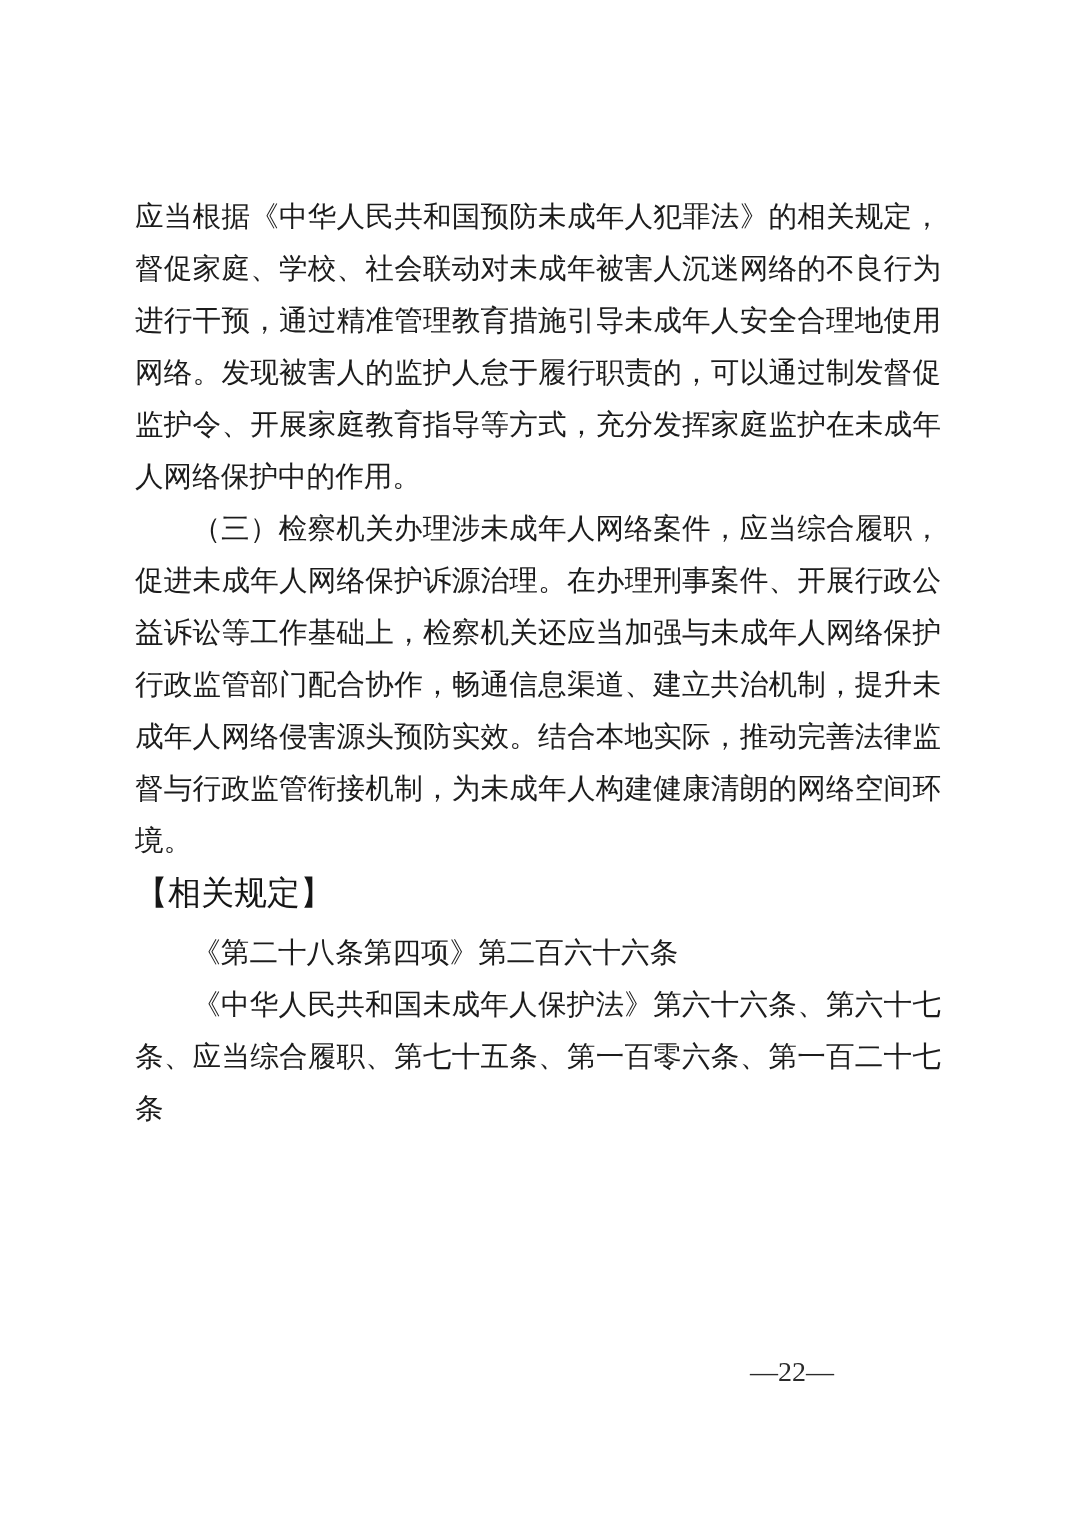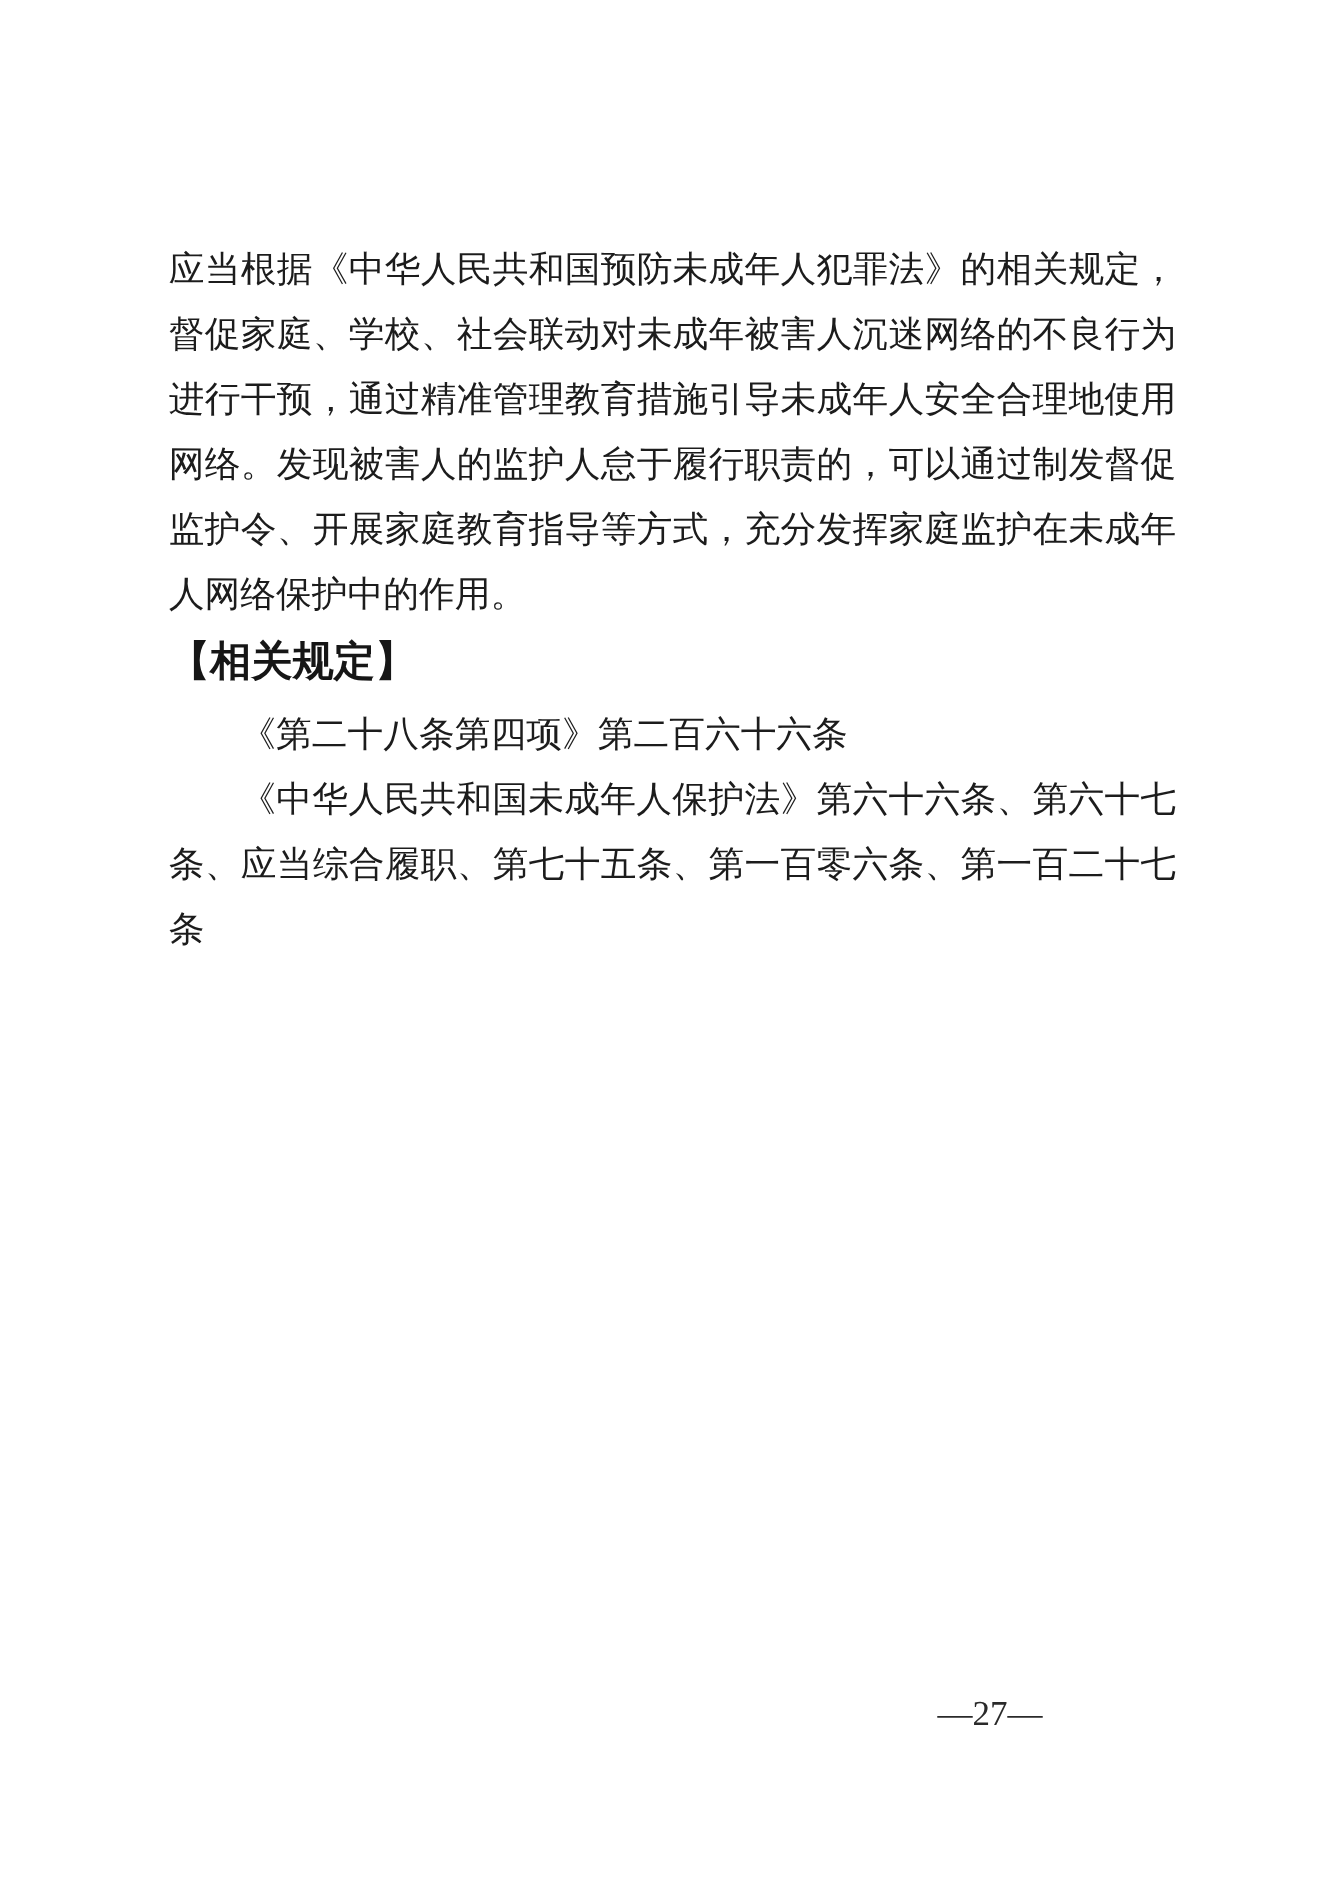--- a/index.html
+++ b/index.html
@@ -32,21 +32,21 @@
     letter-spacing: 0;
     word-break: break-all;
   }
   .indent-2em {
     text-indent: 2em;
   }
   .section-heading {
     margin: 0 0 8px 0;
     font-size: 33px;
     line-height: 52px;
-    font-weight: bold;
+    font-weight: normal;
     font-family: "Liberation Sans", sans-serif;
     color: #161616;
     text-align: left;
   }
   .page-number {
     position: absolute;
     top: 1352px;
     right: 170px;
     font-size: 28px;
     line-height: 40px;
@@ -55,26 +55,27 @@
   }
 </style>
 </head>
 <body>
 
 <div class="page">
   <div class="content">
 
     <p class="body-par">应当根据《中华人民共和国预防未成年人犯罪法》的相关规定，督促家庭、学校、社会联动对未成年被害人沉迷网络的不良行为进行干预，通过精准管理教育措施引导未成年人安全合理地使用网络。发现被害人的监护人怠于履行职责的，可以通过制发督促监护令、开展家庭教育指导等方式，充分发挥家庭监护在未成年人网络保护中的作用。</p>
 
+    <p class="body-par indent-2em">（三）检察机关办理涉未成年人网络案件，应当综合履职，促进未成年人网络保护诉源治理。在办理刑事案件、开展行政公益诉讼等工作基础上，检察机关还应当加强与未成年人网络保护行政监管部门配合协作，畅通信息渠道、建立共治机制，提升未成年人网络侵害源头预防实效。结合本地实际，推动完善法律监督与行政监管衔接机制，为未成年人构建健康清朗的网络空间环境。</p>
 
     <h2 class="section-heading">【相关规定】</h2>
 
     <p class="ref-par indent-2em">《第二十八条第四项》第二百六十六条</p>
 
     <p class="ref-par indent-2em">《中华人民共和国未成年人保护法》第六十六条、第六十七条、应当综合履职、第七十五条、第一百零六条、第一百二十七条</p>
 
 
 
 
   </div>
 
-  <div class="page-number">—27—</div>
+  <div class="page-number">—22—</div>
 </div>
 
 </body></html>

